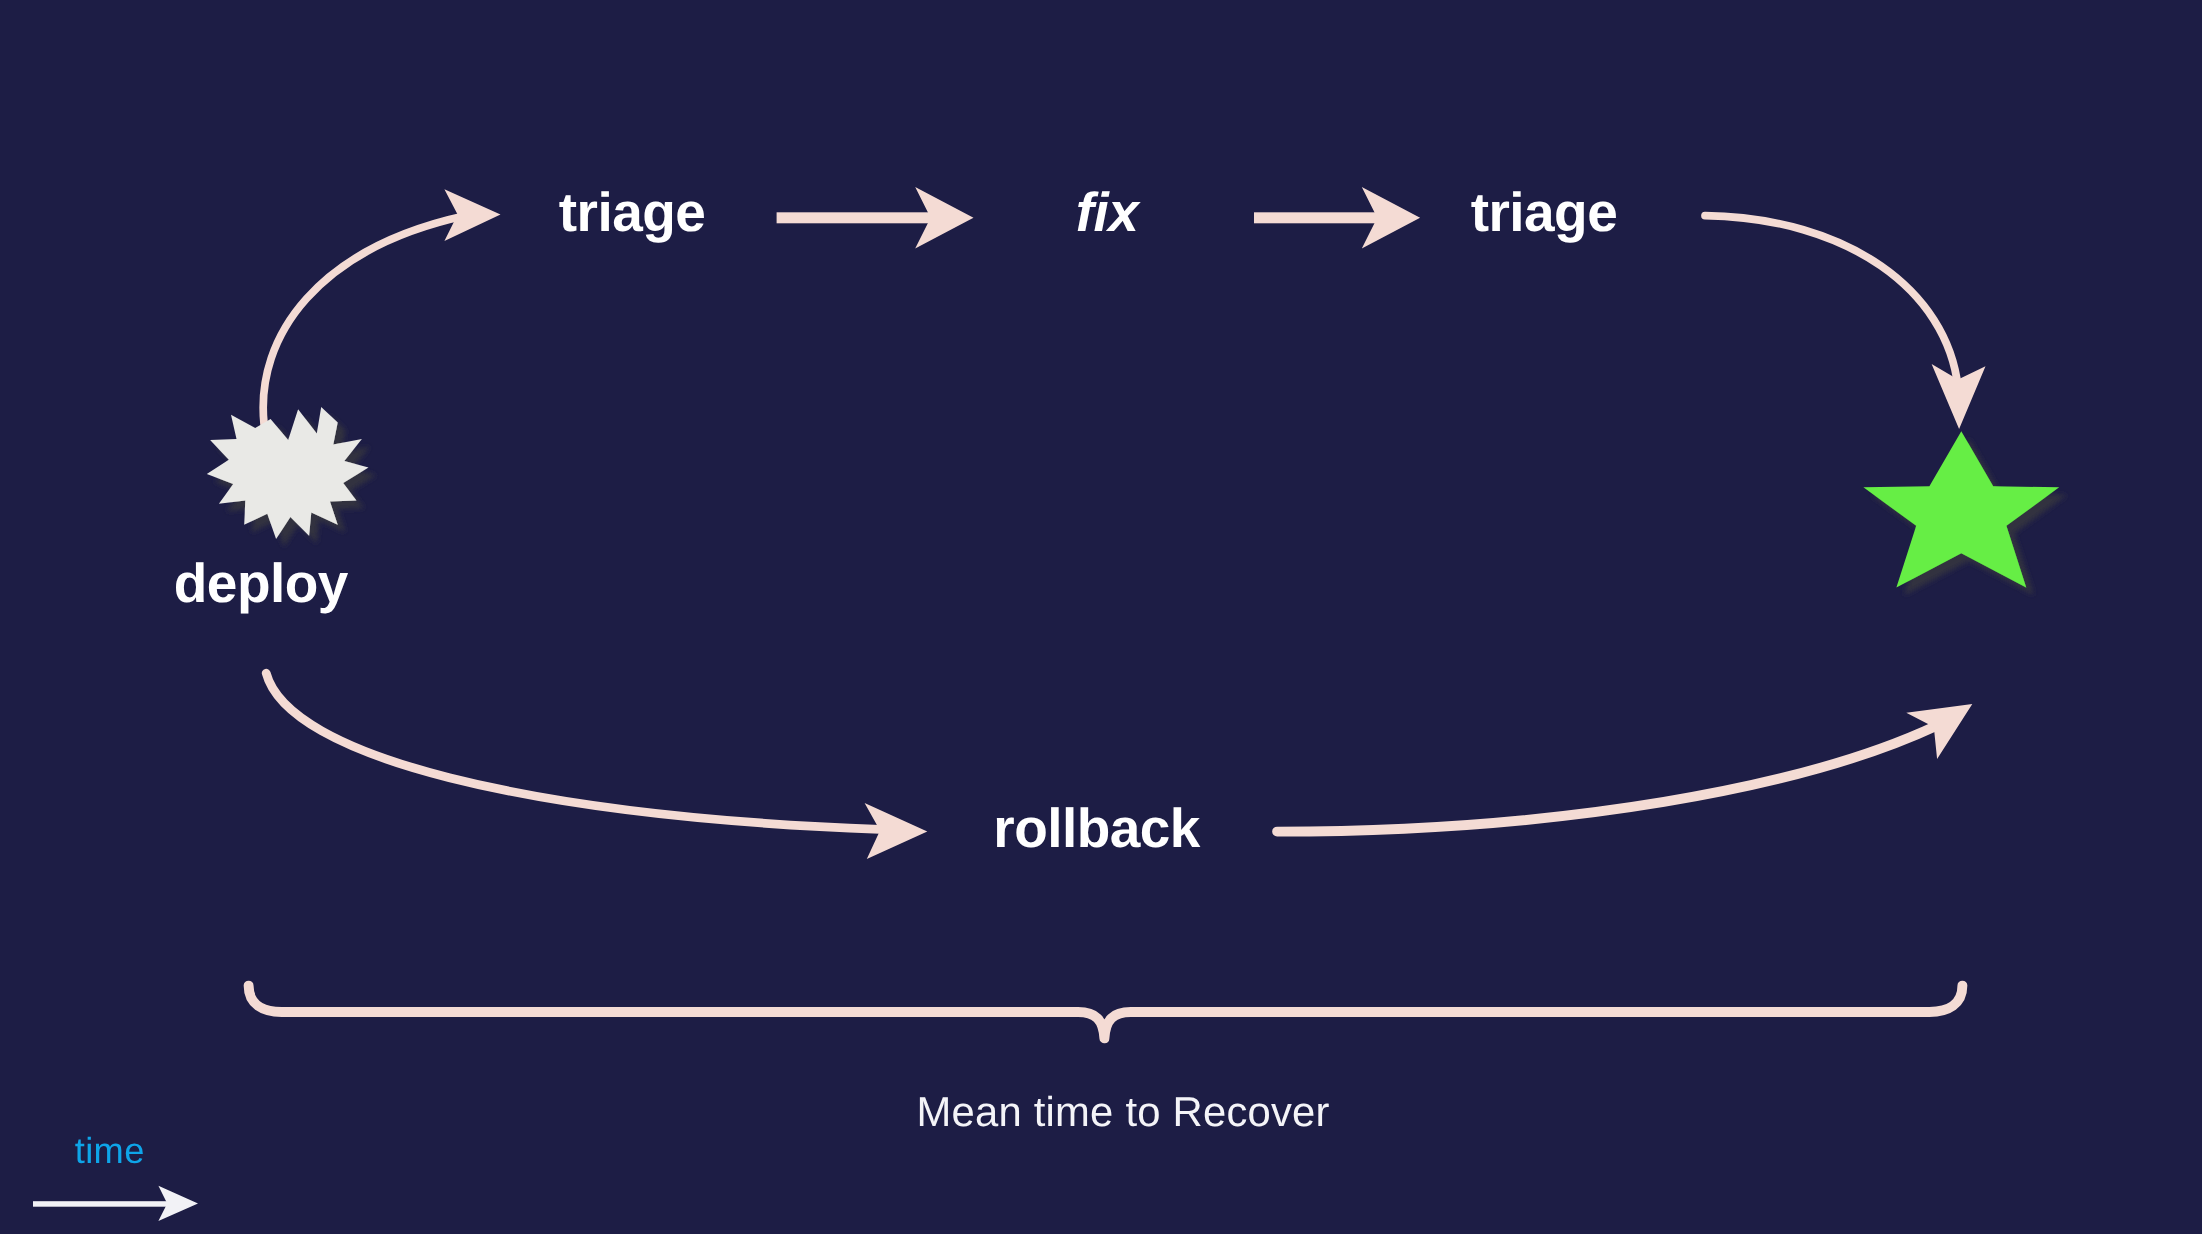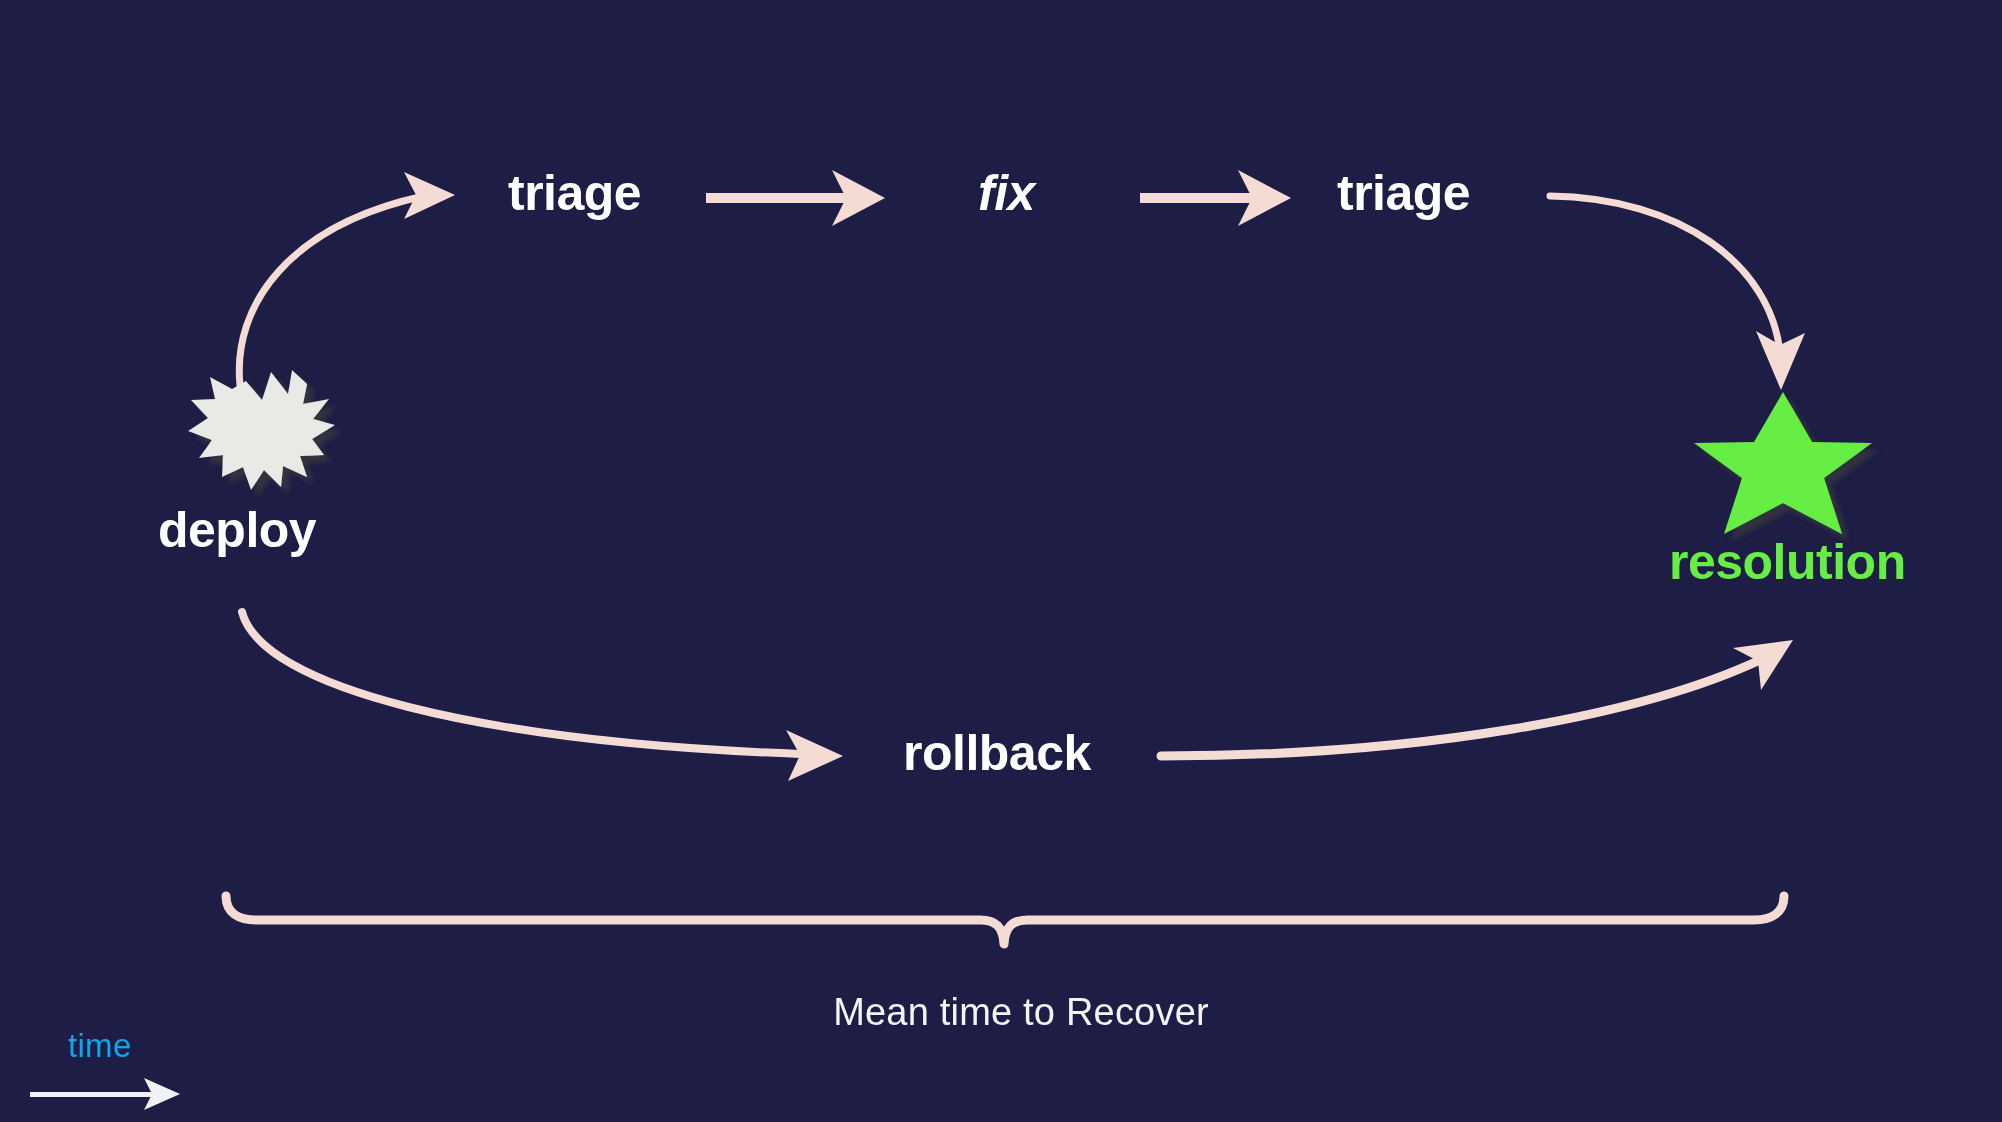--- a/index.html
+++ b/index.html
@@ -152,21 +152,20 @@
   <div class="node-label label-stage" id="label-triage">triage</div>
 
   <div class="node-label label-stage" id="label-fix">fix</div>
 
   <div class="node-label label-stage" id="label-deploy">triage</div>
 
   <div class="node-label label-stage" id="label-outage">deploy</div>
 
   <div class="node-label label-stage" id="label-rollback">rollback</div>
 
-  <div class="node-label label-stage" id="label-resolution">resolution</div>
 
   <div id="mttr-caption">
     <span>Mean time to Recover</span>
   </div>
 
   <div id="time-label">time</div>
 
 </div>
 
 </body></html>

